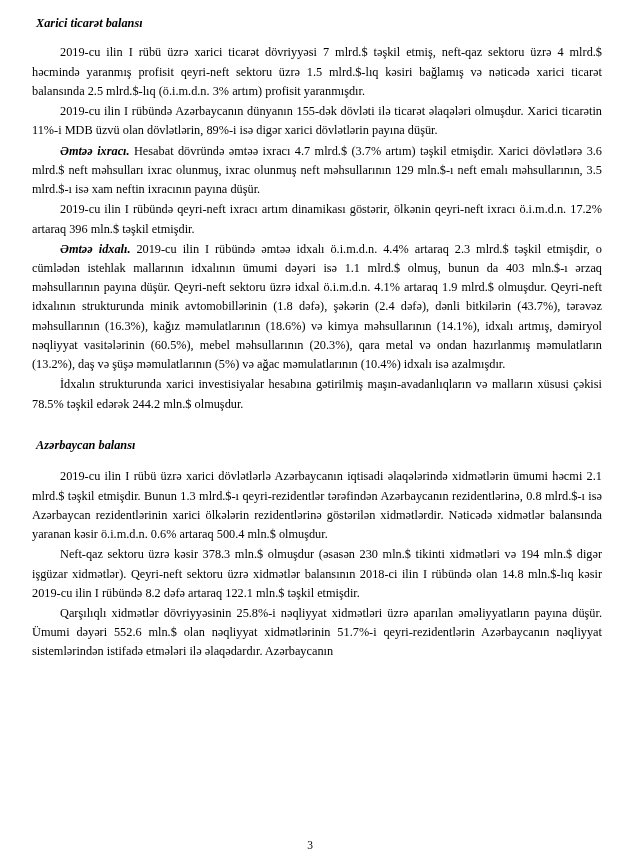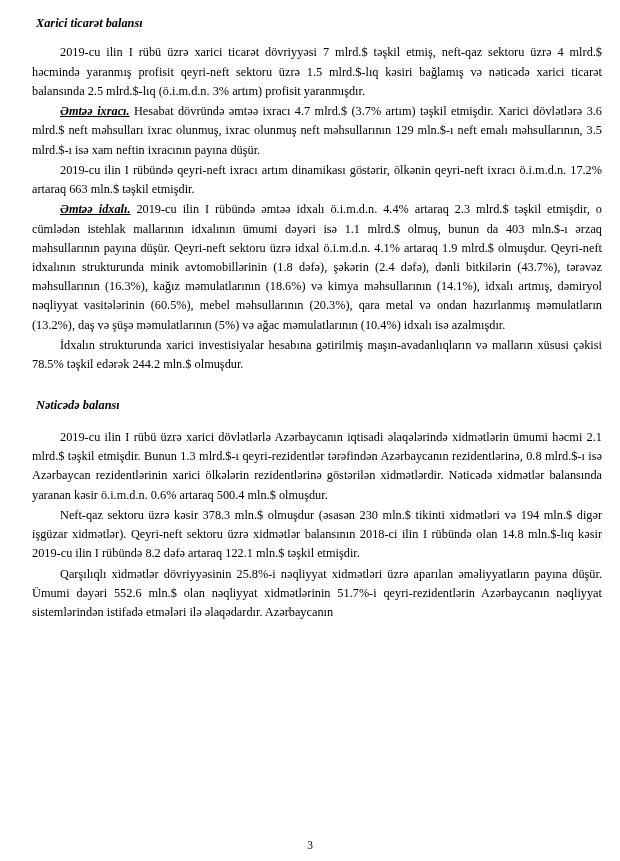--- a/index.html
+++ b/index.html
@@ -38,50 +38,50 @@
     margin: 0 0 1px 14px;
     font-size: 12.3px;
     line-height: 1.565;
     text-align: justify;
     text-indent: 28px;
     letter-spacing: 0;
   }
   .lead {
     font-weight: bold;
     font-style: italic;
-    text-decoration: underline;
   }
   .page-number {
     position: absolute;
     bottom: 10px;
     left: 0;
     width: 620px;
     text-align: center;
     font-size: 11.5px;
   }
 </style>
 </head>
 <body>
 
 <div class="page">
 
   <div class="section-heading">Xarici ticarət balansı</div>
 
   <p class="para"><span>2019-cu ilin I rübü üzrə xarici ticarət dövriyyəsi 7 mlrd.$ təşkil etmiş, neft-qaz sektoru üzrə 4 mlrd.$ həcmində yaranmış profisit qeyri-neft sektoru üzrə 1.5 mlrd.$-lıq kəsiri bağlamış və nəticədə xarici ticarət balansında 2.5 mlrd.$-lıq (ö.i.m.d.n. 3% artım) profisit yaranmışdır.</span></p>
 
+  <p class="para"><span>2019-cu ilin I rübündə Azərbaycanın dünyanın 155-dək dövləti ilə ticarət əlaqələri olmuşdur. Xarici ticarətin 11%-i MDB üzvü olan dövlətlərin, 89%-i isə digər xarici dövlətlərin payına düşür.</span></p>
 
   <p class="para"><span class="lead">Əmtəə ixracı.</span><span> Hesabat dövründə əmtəə ixracı 4.7 mlrd.$ (3.7% artım) təşkil etmişdir. Xarici dövlətlərə 3.6 mlrd.$ neft məhsulları ixrac olunmuş, ixrac olunmuş neft məhsullarının 129 mln.$-ı neft emalı məhsullarının, 3.5 mlrd.$-ı isə xam neftin ixracının payına düşür.</span></p>
 
-  <p class="para"><span>2019-cu ilin I rübündə qeyri-neft ixracı artım dinamikası göstərir, ölkənin qeyri-neft ixracı ö.i.m.d.n. 17.2% artaraq 663 mln.$ təşkil etmişdir.</span></p>
+  <p class="para"><span>2019-cu ilin I rübündə qeyri-neft ixracı artım dinamikası göstərir, ölkənin qeyri-neft ixracı ö.i.m.d.n. 17.2% artaraq 396 mln.$ təşkil etmişdir.</span></p>
 
   <p class="para"><span class="lead">Əmtəə idxalı.</span><span> 2019-cu ilin I rübündə əmtəə idxalı ö.i.m.d.n. 4.4% artaraq 2.3 mlrd.$ təşkil etmişdir, o cümlədən istehlak mallarının idxalının ümumi dəyəri isə 1.1 mlrd.$ olmuş, bunun da 403 mln.$-ı ərzaq məhsullarının payına düşür. Qeyri-neft sektoru üzrə idxal ö.i.m.d.n. 4.1% artaraq 1.9 mlrd.$ olmuşdur. Qeyri-neft idxalının strukturunda minik avtomobillərinin (1.8 dəfə), şəkərin (2.4 dəfə), dənli bitkilərin (43.7%), tərəvəz məhsullarının (16.3%), kağız məmulatlarının (18.6%) və kimya məhsullarının (14.1%), idxalı artmış, dəmiryol nəqliyyat vasitələrinin (60.5%), mebel məhsullarının (20.3%), qara metal və ondan hazırlanmış məmulatların (13.2%), daş və şüşə məmulatlarının (5%) və ağac məmulatlarının (10.4%) idxalı isə azalmışdır.</span></p>
 
   <p class="para"><span>İdxalın strukturunda xarici investisiyalar hesabına gətirilmiş maşın-avadanlıqların və malların xüsusi çəkisi 78.5% təşkil edərək 244.2 mln.$ olmuşdur.</span></p>
 
-  <div class="section-heading second">Nəticədə balansı</div>
+  <div class="section-heading second">Azərbaycan balansı</div>
 
   <p class="para"><span>2019-cu ilin I rübü üzrə xarici dövlətlərlə Azərbaycanın iqtisadi əlaqələrində xidmətlərin ümumi həcmi 2.1 mlrd.$ təşkil etmişdir. Bunun 1.3 mlrd.$-ı qeyri-rezidentlər tərəfindən Azərbaycanın rezidentlərinə, 0.8 mlrd.$-ı isə Azərbaycan rezidentlərinin xarici ölkələrin rezidentlərinə göstərilən xidmətlərdir. Nəticədə xidmətlər balansında yaranan kəsir ö.i.m.d.n. 0.6% artaraq 500.4 mln.$ olmuşdur.</span></p>
 
   <p class="para"><span>Neft-qaz sektoru üzrə kəsir 378.3 mln.$ olmuşdur (əsasən 230 mln.$ tikinti xidmətləri və 194 mln.$ digər işgüzar xidmətlər). Qeyri-neft sektoru üzrə xidmətlər balansının 2018-ci ilin I rübündə olan 14.8 mln.$-lıq kəsir 2019-cu ilin I rübündə 8.2 dəfə artaraq 122.1 mln.$ təşkil etmişdir.</span></p>
 
   <p class="para"><span>Qarşılıqlı xidmətlər dövriyyəsinin 25.8%-i nəqliyyat xidmətləri üzrə aparılan əməliyyatların payına düşür. Ümumi dəyəri 552.6 mln.$ olan nəqliyyat xidmətlərinin 51.7%-i qeyri-rezidentlərin Azərbaycanın nəqliyyat sistemlərindən istifadə etmələri ilə əlaqədardır. Azərbaycanın</span></p>
 
   <div class="page-number">3</div>
 
 </div>

